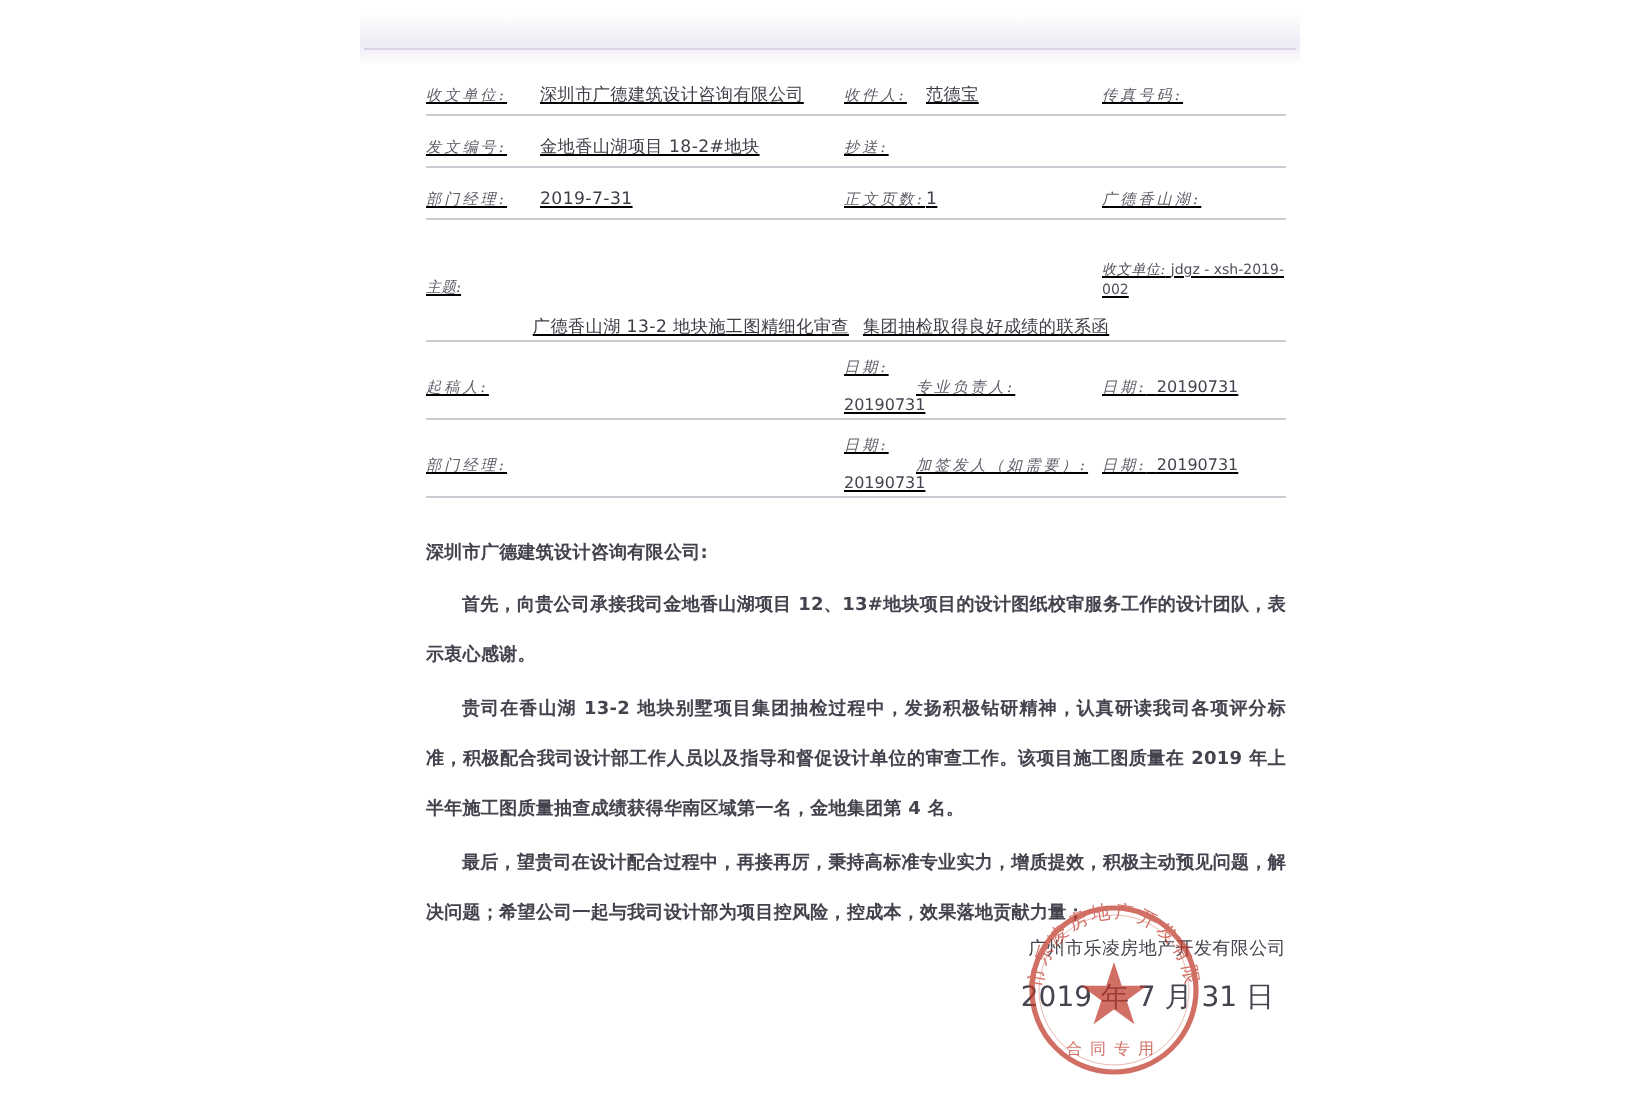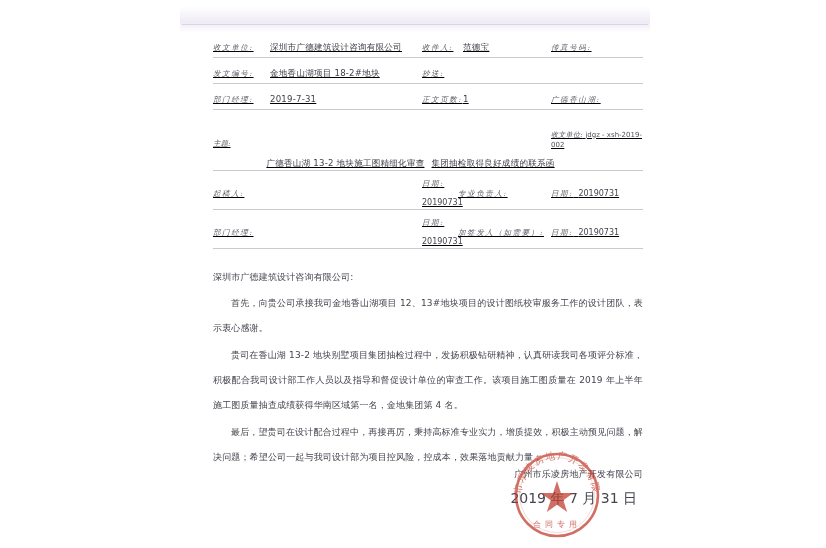--- a/index.html
+++ b/index.html
@@ -123,20 +123,21 @@
 
   
   .sign-sep {
     border-top: 1px solid #b9b9c4;
   }
 
   
   .body-area {
     margin-top: 16px;
     width: 430px;
+    font-weight: bold;
   }
   .p {
     font-family: "DejaVu Sans", "Liberation Sans", sans-serif;
     font-size: 9px;
     color: #44444f;
     line-height: 25px;
     letter-spacing: 0.15px;
     margin: 0 0 2px 0;
     text-align: justify;
     text-justify: inter-ideograph;

